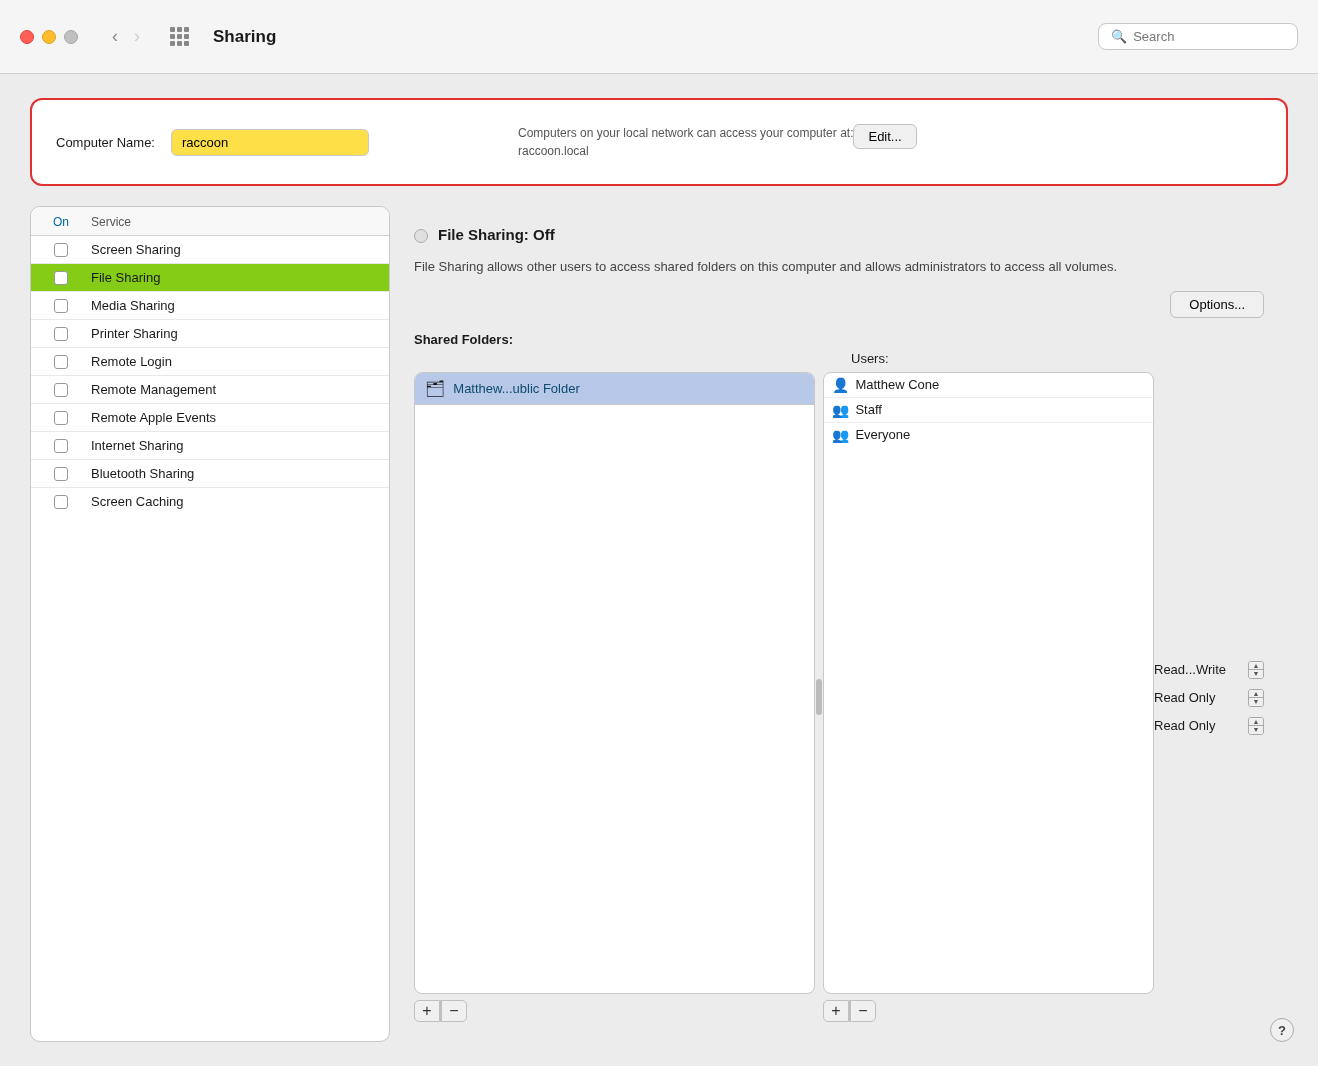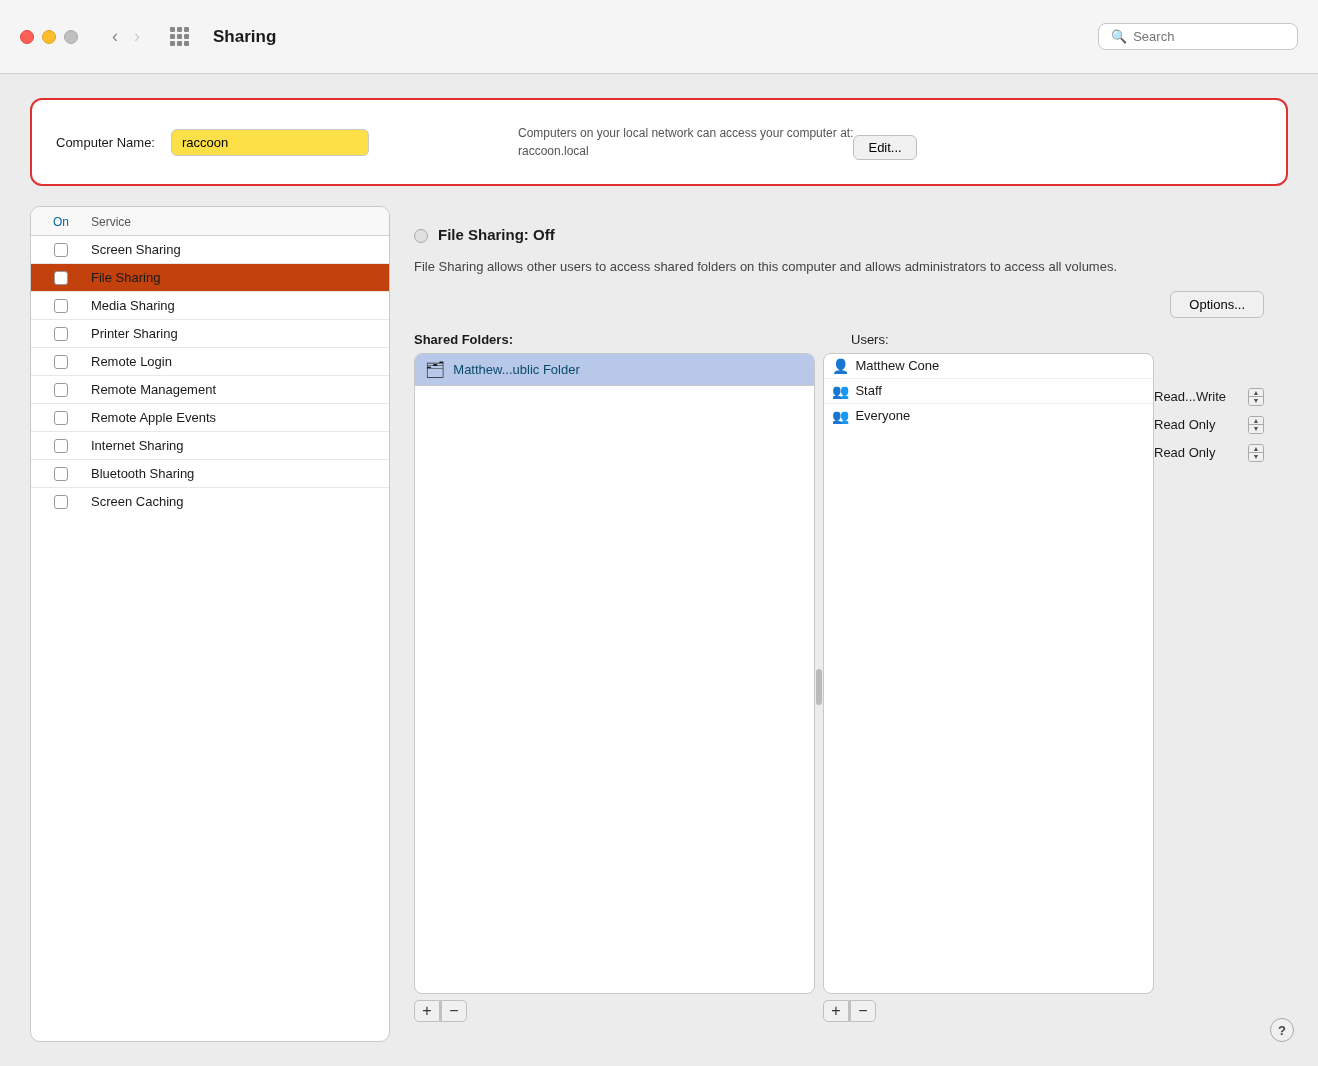--- a/index.html
+++ b/index.html
@@ -135,21 +135,21 @@
       flex: 1;
       border: 1px solid #c8c8c8;
       border-radius: 6px;
       padding: 5px 10px;
       font-size: 13px;
       outline: none;
       background: #fde047;
     }
     .computer-name-desc-row {
       display: flex;
-      align-items: flex-end;
+      align-items: flex-start;
       justify-content: space-between;
       padding-left: 140px;
     }
     .computer-name-desc {
       font-size: 12px;
       color: #555;
       line-height: 1.5;
     }
     .edit-btn {
       background: #f0f0f0;
@@ -198,21 +198,21 @@
     .service-row {
       display: grid;
       grid-template-columns: 60px 1fr;
       align-items: center;
       padding: 6px 0;
       border-bottom: 1px solid #e8e8e8;
       cursor: pointer;
     }
     .service-row:last-child { border-bottom: none; }
     .service-row.selected {
-      background: #c2410c;
+      background: #84cc16;
     }
     .checkbox-cell {
       display: flex;
       justify-content: center;
       align-items: center;
     }
     .service-checkbox {
       width: 14px;
       height: 14px;
       border: 1px solid #999;
@@ -315,20 +315,21 @@
       font-size: 13px;
       flex: 1;
     }
 
     
     .permissions-column {
       display: flex;
       flex-direction: column;
       padding-top: 30px;
       gap: 0;
+      justify-content: center;
     }
     .permission-row {
       display: flex;
       align-items: center;
       height: 28px;
       gap: 4px;
     }
     .permission-label {
       font-size: 13px;
       color: #1a1a1a;
@@ -556,21 +557,21 @@
 
       <p class="service-description">File Sharing allows other users to access shared folders on this computer and allows administrators to access all volumes.</p>
 
       <div class="options-row">
         <button class="options-btn">Options...</button>
       </div>
 
       <div style="display:flex; gap:0; flex:1; flex-direction:column;">
         <div style="display:flex; gap:16px; margin-bottom:6px;">
           <span style="flex:1; font-size:13px; font-weight:700;">Shared Folders:</span>
-          <span style="flex:1; font-size:13px; font-weight:500; margin-left:8px;">Users:</span>
+          <span style="flex:1; font-size:13px; font-weight:500; margin-left:8px;margin-top:19px;">Users:</span>
         </div>
 
         <div style="display:flex; gap:0; flex:1;">
 
           <div style="flex:1; display:flex; flex-direction:column; gap:6px;">
             <div class="folder-list">
               <div class="folder-item">
                 <span class="folder-icon">🗂</span>
                 <span class="folder-name">Matthew...ublic Folder</span>
               </div>

